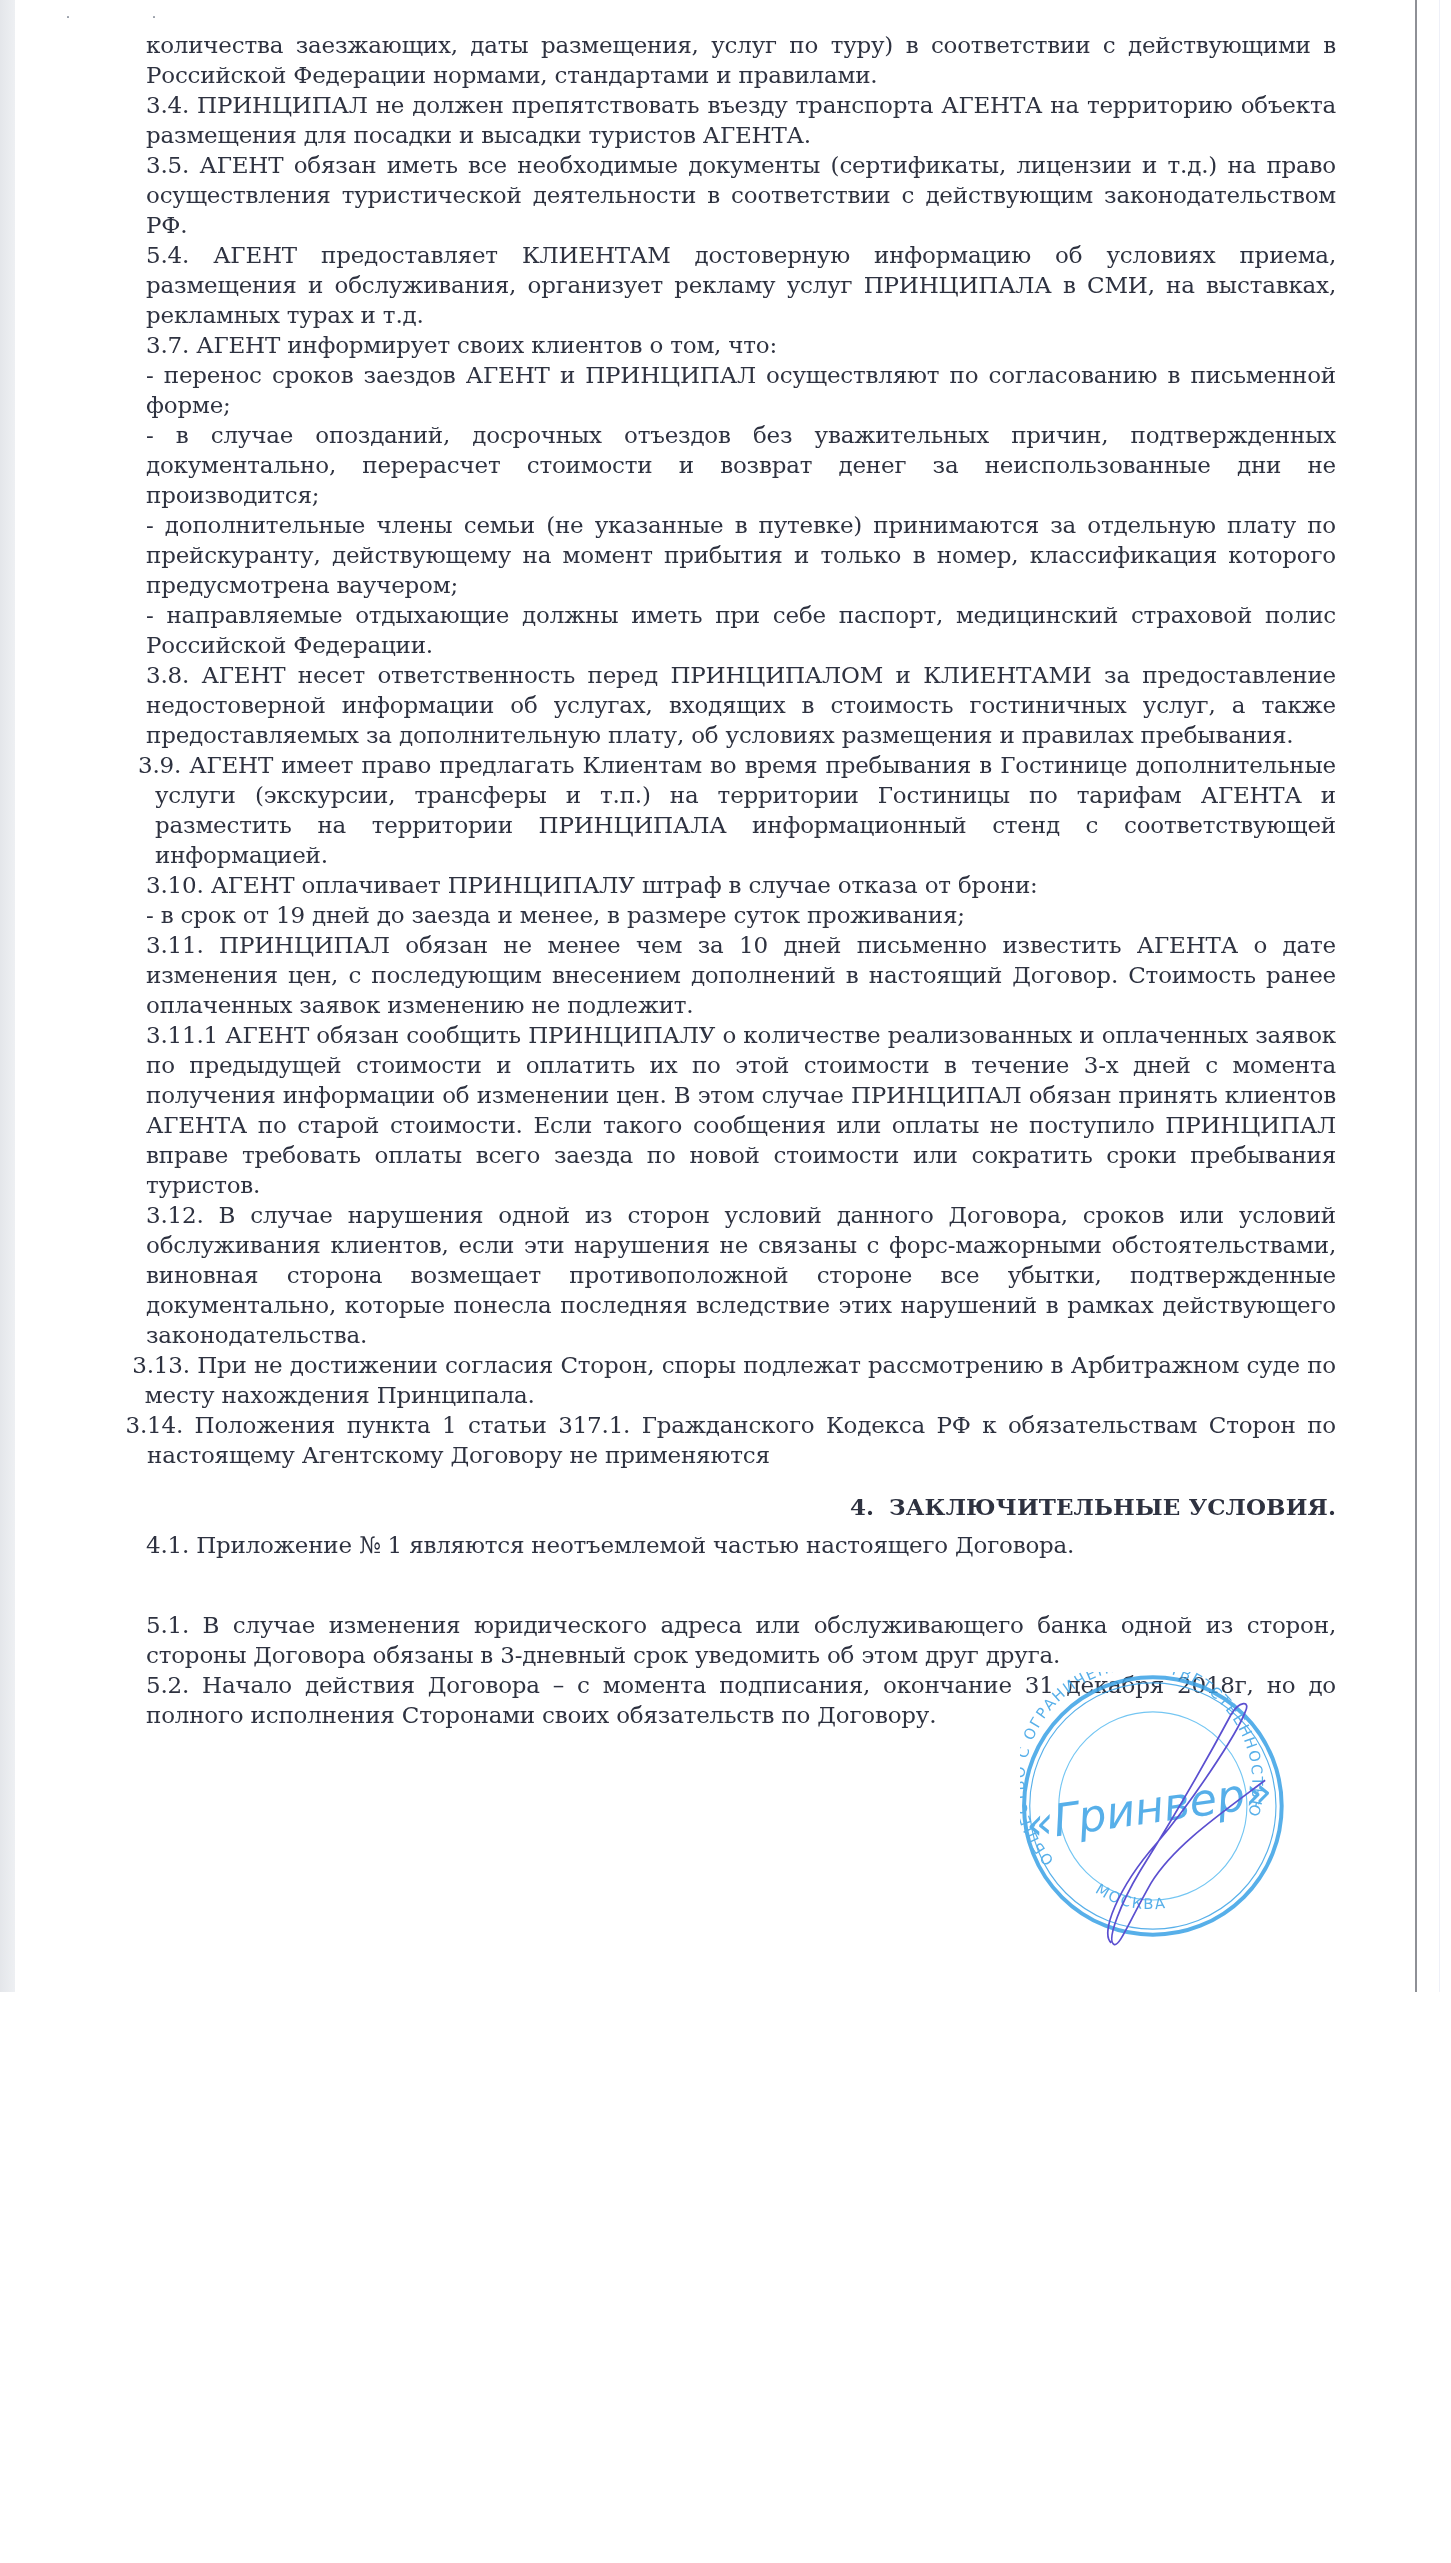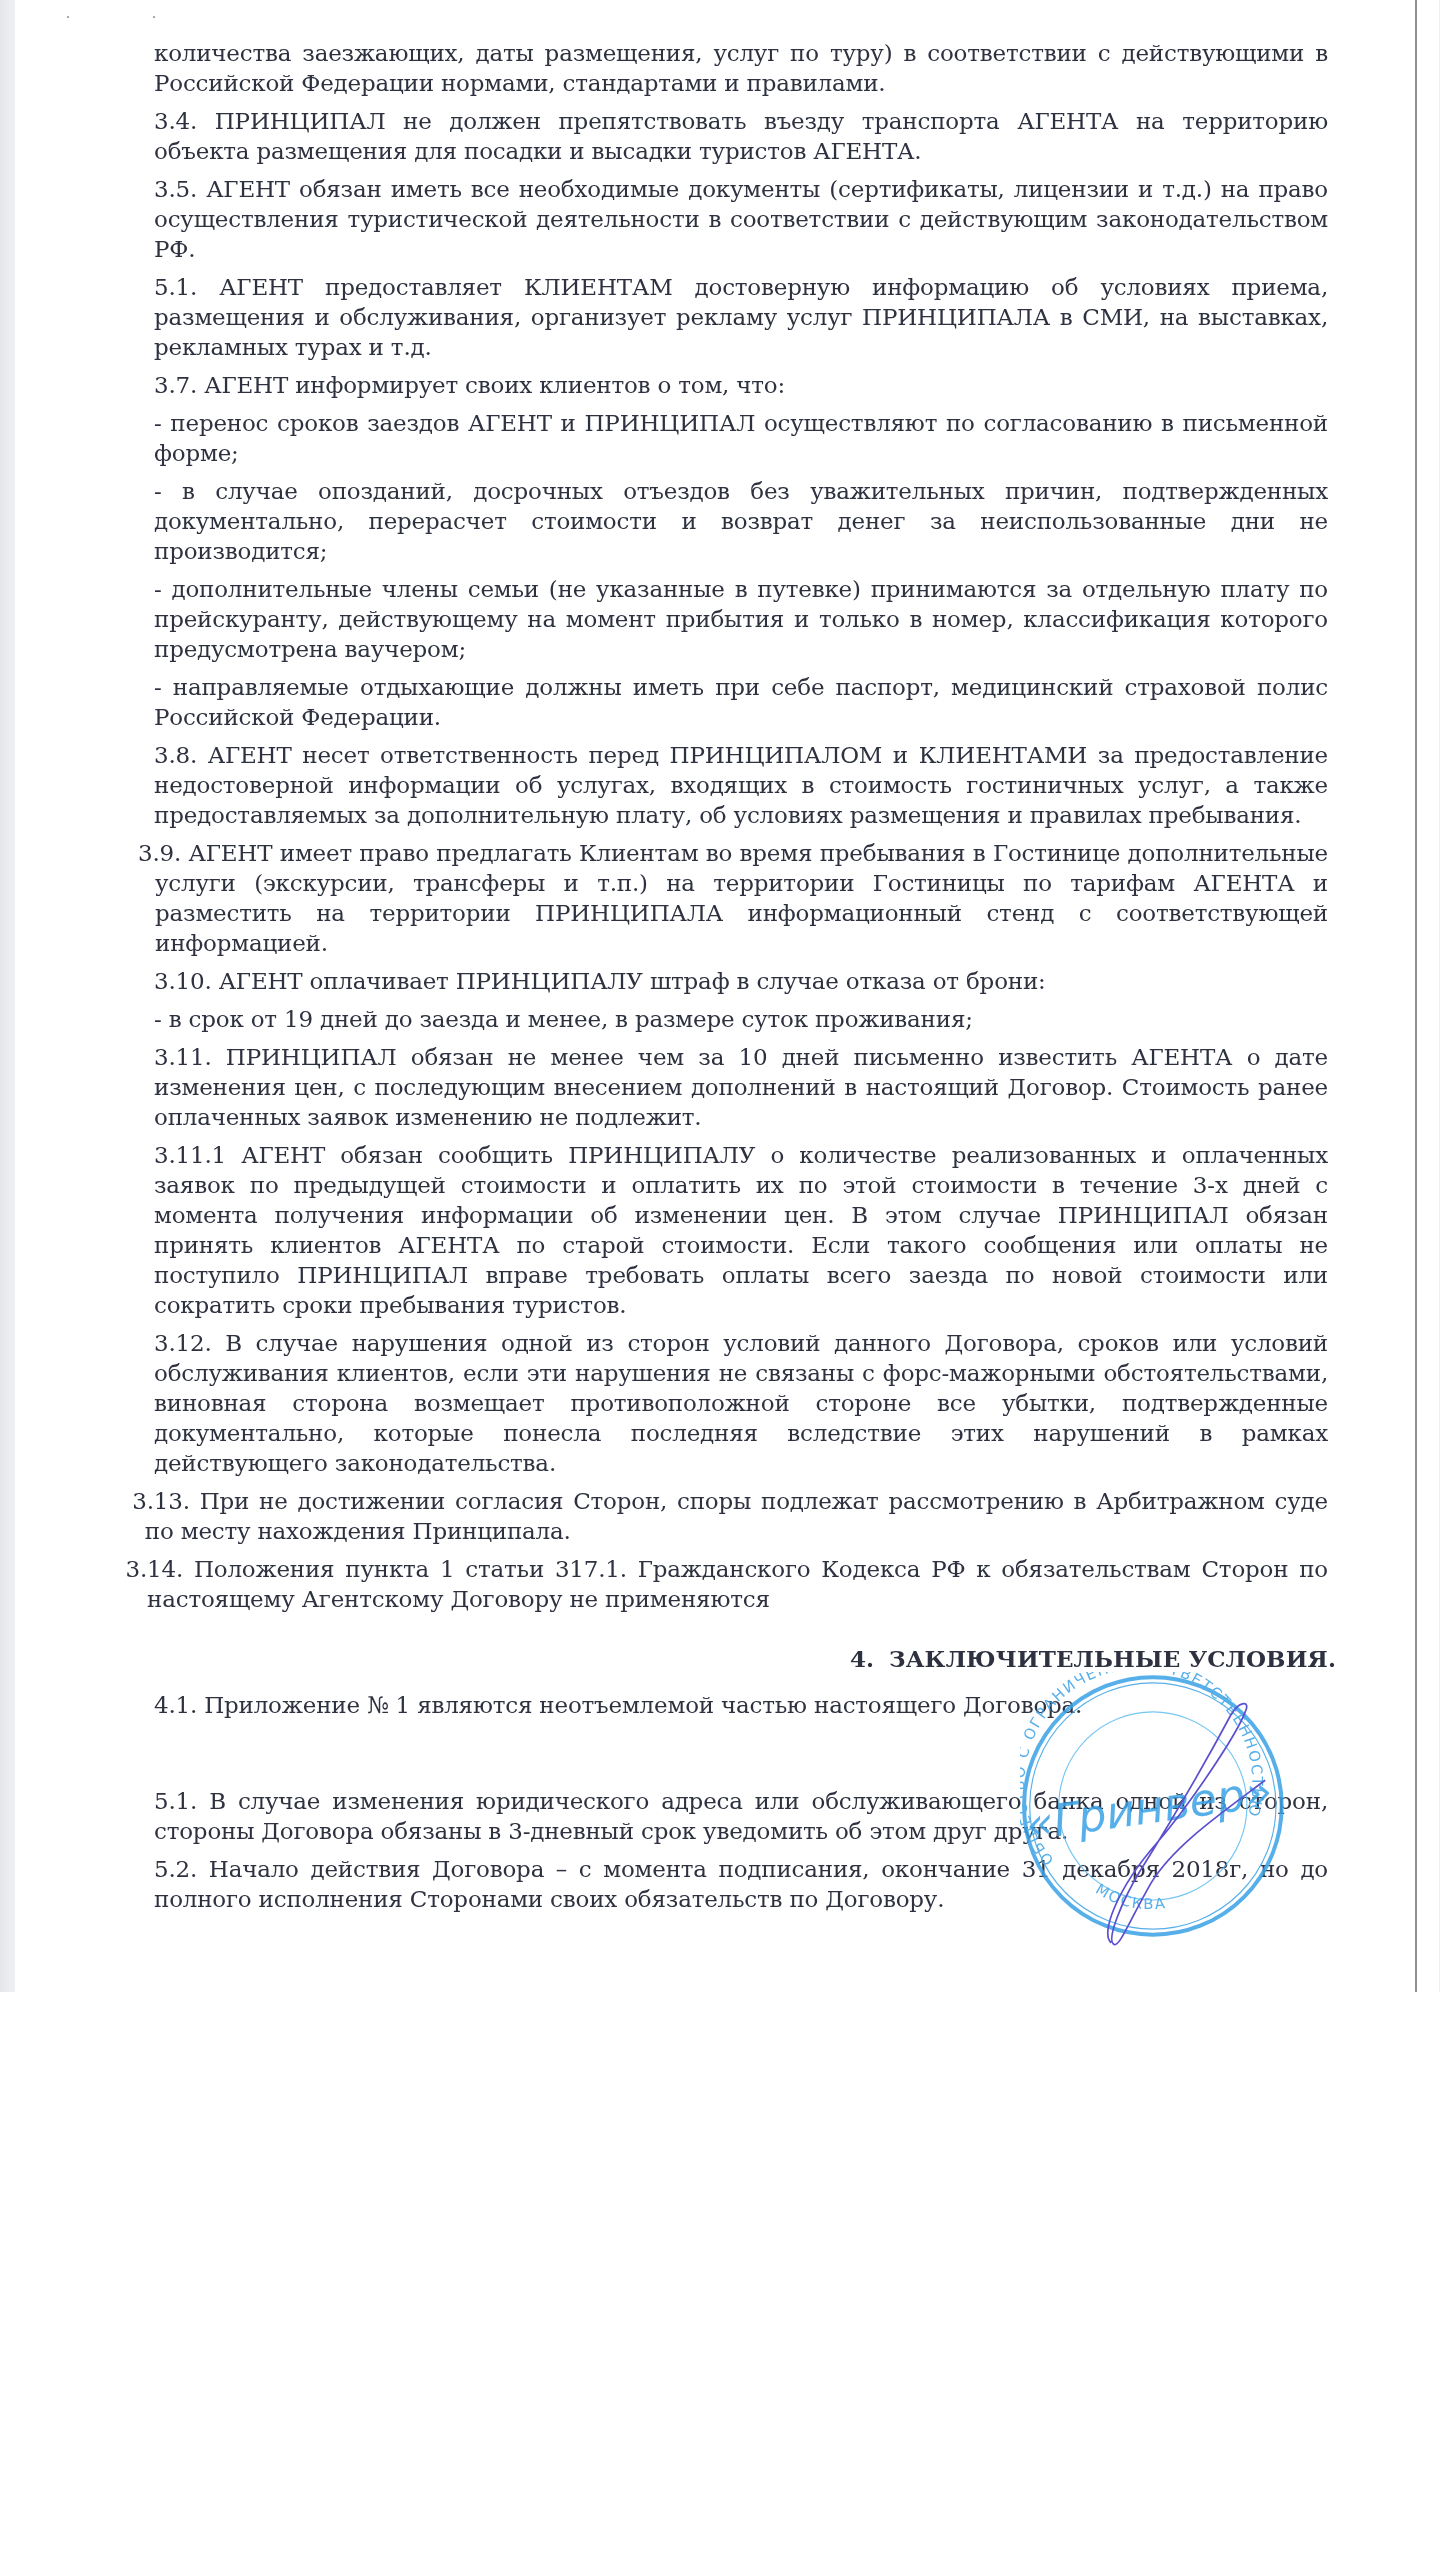--- a/index.html
+++ b/index.html
@@ -6,21 +6,21 @@
   body { width: 1452px; height: 2563px; position: relative; overflow: hidden; }
   .scan-strip-left { position: absolute; left: 0; top: 0; width: 15.4px; height: 1992px; background: linear-gradient(to right, #e4e6ea, #eef0f3); }
   .scan-edge-right { position: absolute; left: 1415px; top: 0; width: 1.7px; height: 1992px; background: #8e9096; }
   .scan-edge-right2 { position: absolute; left: 1439px; top: 0; width: 1.1px; height: 1992px; background: #eef0f8; }
   .page-content {
     position: absolute; left: 146px; top: 30px; width: 1190px;
     font-family: "DejaVu Serif", "Liberation Serif", serif;
     font-size: 23px; line-height: 30px; color: #2e3240;
     letter-spacing: -0.2px;
   }
-  .p { text-align: justify; text-align-last: left; margin: 8px; }
+  .p { text-align: justify; text-align-last: left; margin: 0; }
   .p.hang { text-indent: -12.5px; padding-left: 12.5px; }
   .p.hang2 { text-indent: -17px; padding-left: 17px; }
   .p.hang3 { text-indent: -21.6px; padding-left: 21.6px; }
   .heading {
     text-align: right; font-weight: bold; margin: 0;
     font-size: 23px; letter-spacing: 0.1px;
   }
   .heading .num { margin-right: 15px; }
   .gap-h4 { height: 21.6px; }
   .gap-after-h { height: 8px; }
@@ -34,21 +34,21 @@
 <div class="scan-strip-left"></div>
 <div class="scan-edge-right"></div>
 <div class="scan-edge-right2"></div>
 <div class="speck" style="left:67px;top:16px;"></div>
 <div class="speck" style="left:153px;top:16px;"></div>
 
 <div class="page-content">
   <p class="p">количества заезжающих, даты размещения, услуг по туру) в соответствии с действующими в Российской Федерации нормами, стандартами и правилами.</p>
   <p class="p">3.4. ПРИНЦИПАЛ не должен препятствовать въезду транспорта АГЕНТА на территорию объекта размещения для посадки и высадки туристов АГЕНТА.</p>
   <p class="p">3.5. АГЕНТ обязан иметь все необходимые документы (сертификаты, лицензии и т.д.) на право осуществления туристической деятельности в соответствии с действующим законодательством РФ.</p>
-  <p class="p">5.1. АГЕНТ предоставляет КЛИЕНТАМ достоверную информацию об условиях приема, размещения и обслуживания, организует рекламу услуг ПРИНЦИПАЛА в СМИ, на выставках, рекламных турах и т.д.</p>
+  <p class="p">5.4. АГЕНТ предоставляет КЛИЕНТАМ достоверную информацию об условиях приема, размещения и обслуживания, организует рекламу услуг ПРИНЦИПАЛА в СМИ, на выставках, рекламных турах и т.д.</p>
   <p class="p">3.7. АГЕНТ информирует своих клиентов о том, что:</p>
   <p class="p">- перенос сроков заездов АГЕНТ и ПРИНЦИПАЛ осуществляют по согласованию в письменной форме;</p>
   <p class="p">- в случае опозданий, досрочных отъездов без уважительных причин, подтвержденных документально, перерасчет стоимости и возврат денег за неиспользованные дни не производится;</p>
   <p class="p">- дополнительные члены семьи (не указанные в путевке) принимаются за отдельную плату по прейскуранту, действующему на момент прибытия и только в номер, классификация которого предусмотрена ваучером;</p>
   <p class="p">- направляемые отдыхающие должны иметь при себе паспорт, медицинский страховой полис Российской Федерации.</p>
   <p class="p">3.8. АГЕНТ несет ответственность перед ПРИНЦИПАЛОМ и КЛИЕНТАМИ за предоставление недостоверной информации об услугах, входящих в стоимость гостиничных услуг, а также предоставляемых за дополнительную плату, об условиях размещения и правилах пребывания.</p>
   <p class="p hang2" style="margin-left:-8px;">3.9. АГЕНТ имеет право предлагать Клиентам во время пребывания в Гостинице дополнительные услуги (экскурсии, трансферы и т.п.) на территории Гостиницы по тарифам АГЕНТА и разместить на территории ПРИНЦИПАЛА информационный стенд с соответствующей информацией.</p>
   <p class="p">3.10. АГЕНТ оплачивает ПРИНЦИПАЛУ штраф в случае отказа от брони:</p>
   <p class="p">- в срок от 19 дней до заезда и менее, в размере суток проживания;</p>
   <p class="p">3.11. ПРИНЦИПАЛ обязан не менее чем за 10 дней письменно известить АГЕНТА о дате изменения цен, с последующим внесением дополнений в настоящий Договор. Стоимость ранее оплаченных заявок изменению не подлежит.</p>

